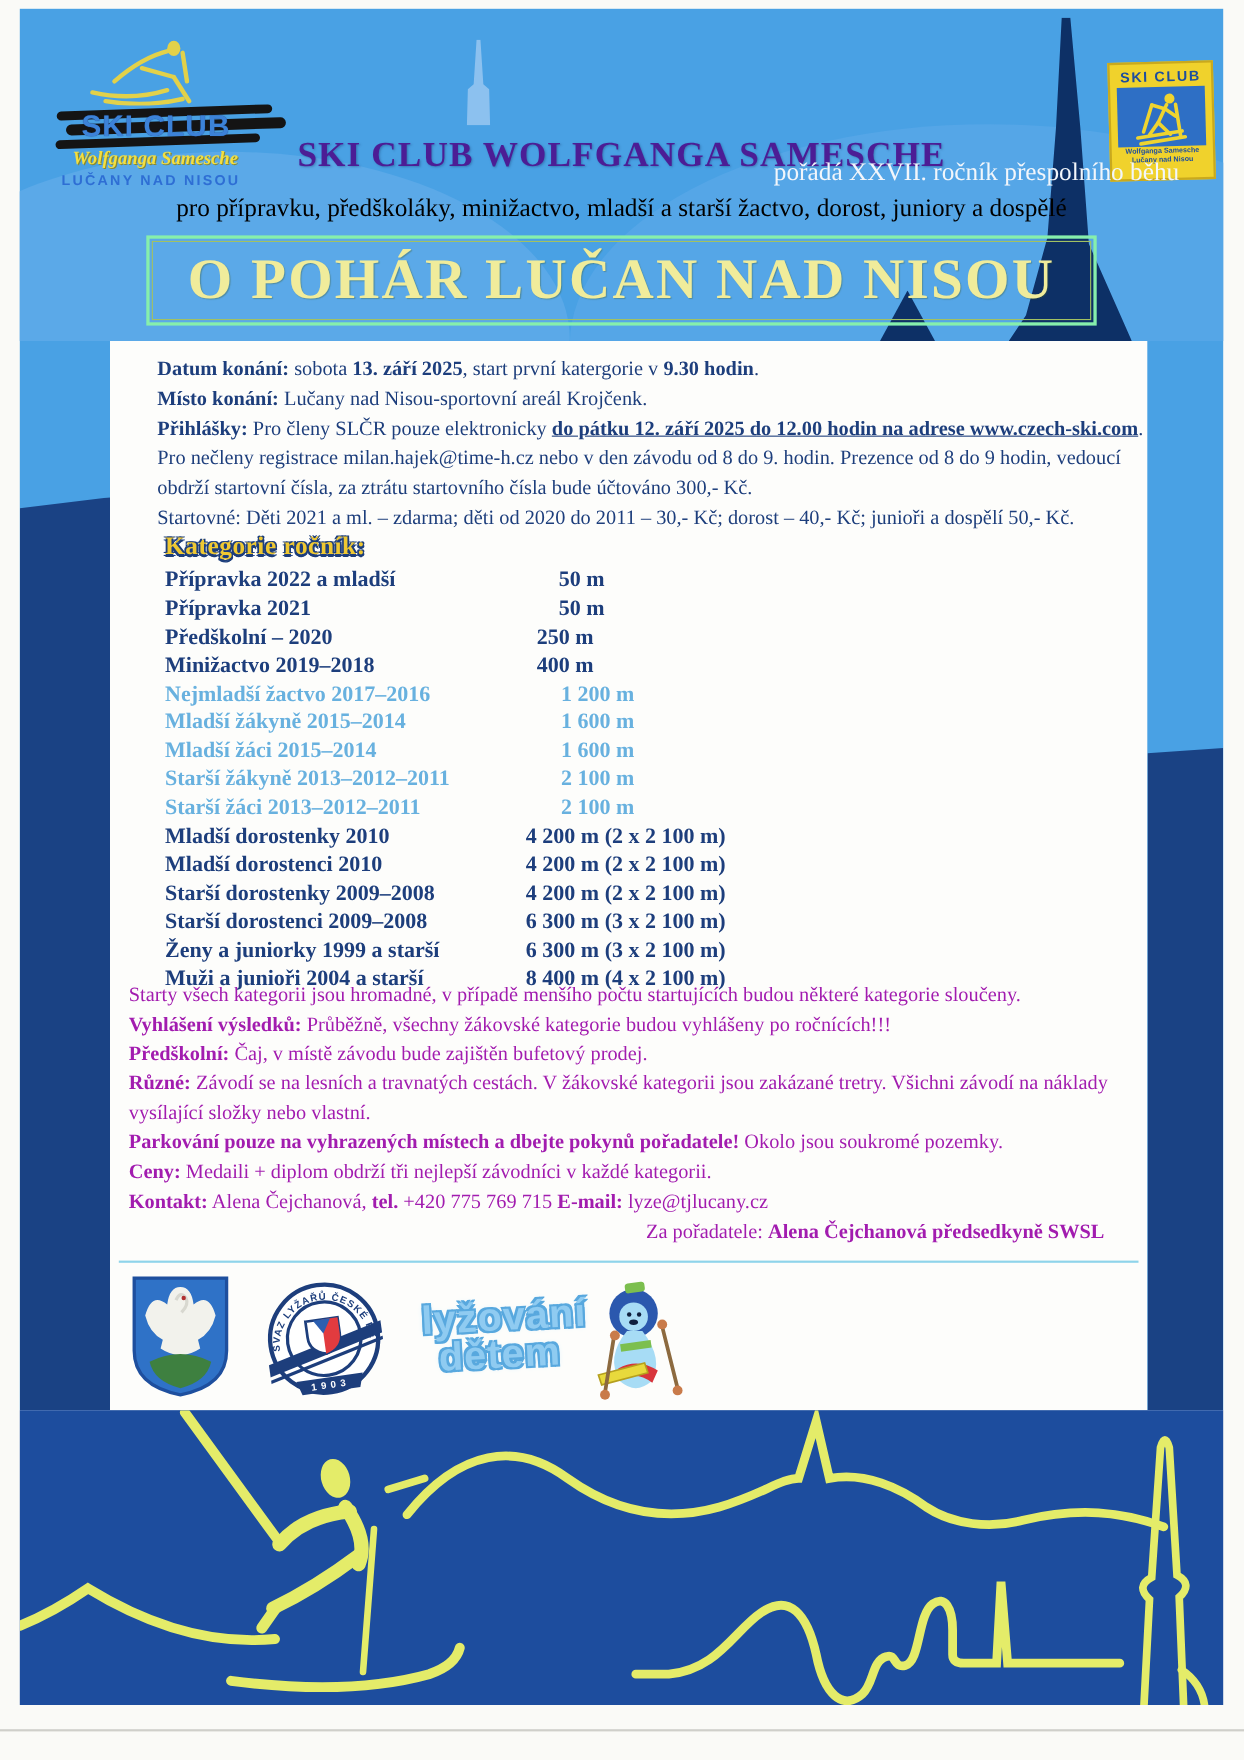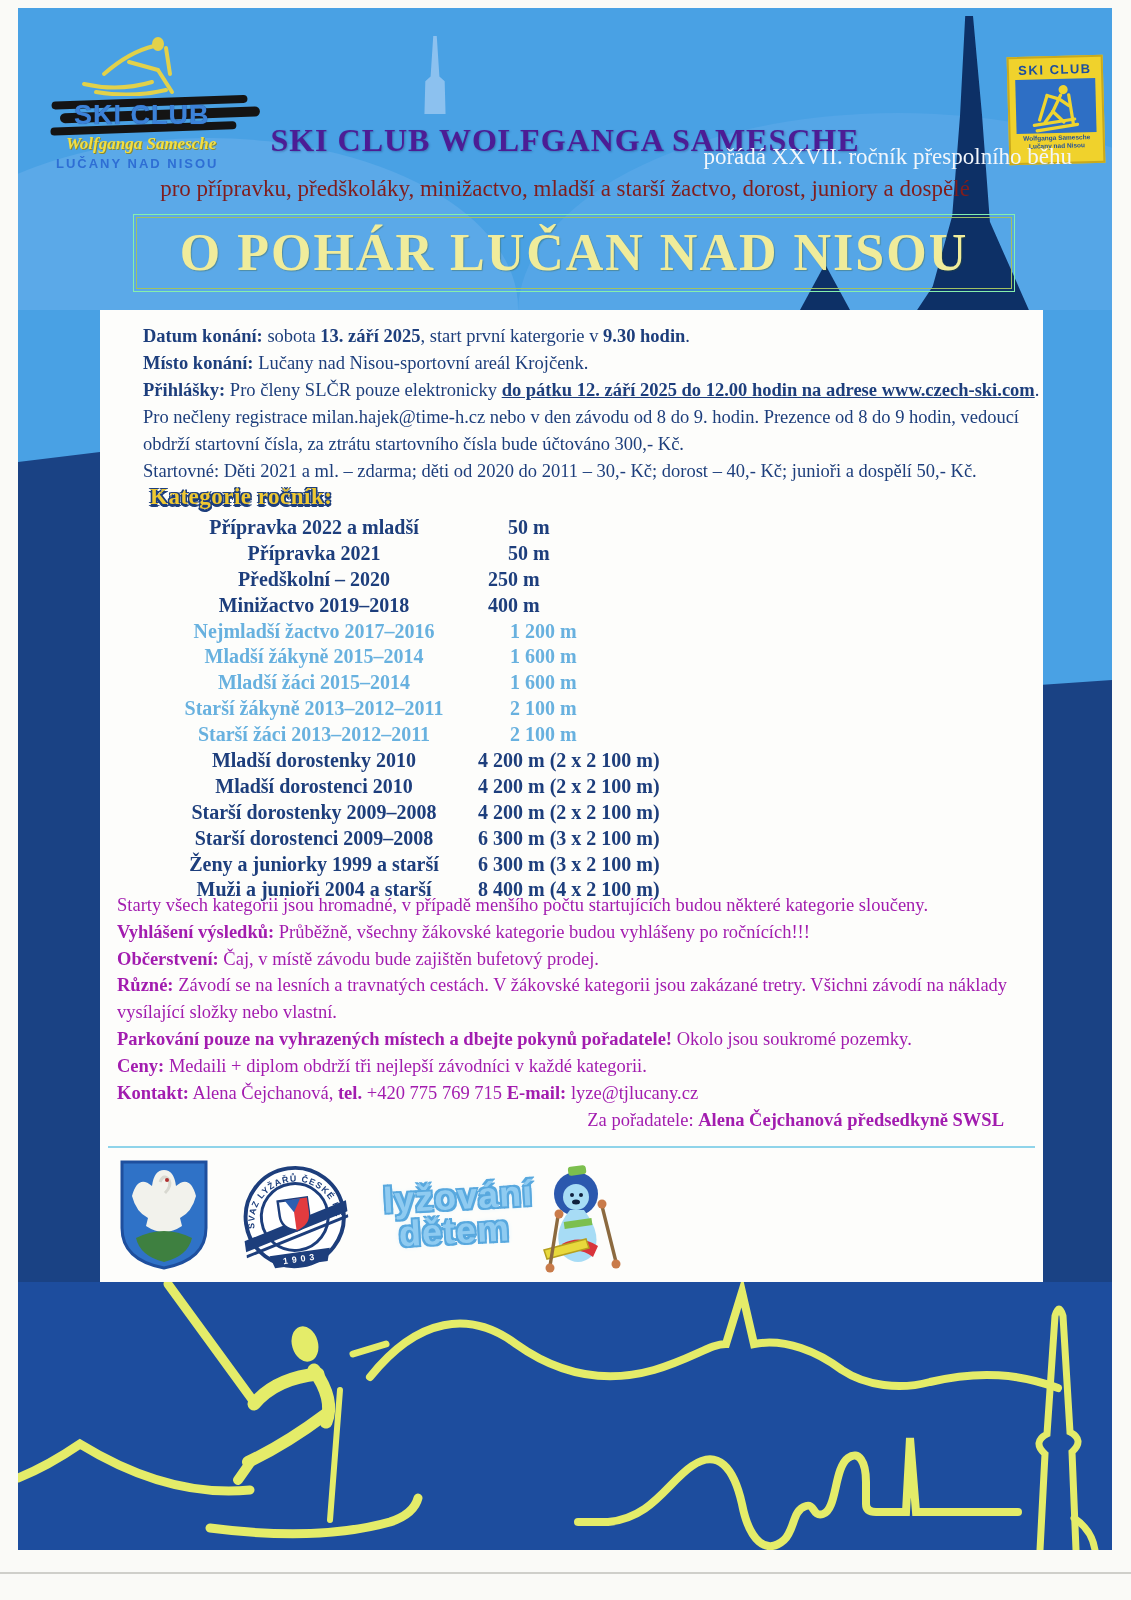--- a/index.html
+++ b/index.html
@@ -31,22 +31,22 @@
   .badge{background:#F0D22C;border:2px solid #C9A91D;text-align:center;padding:4px 3px 2px 3px;
     font-family:"Liberation Sans",sans-serif;}
   .badge-hdr{left:990px;top:48px;width:86px;height:98px;transform:rotate(-1.5deg);}
   .badge .b-title{font-weight:bold;color:#1D4E9E;font-size:13px;letter-spacing:1.5px;}
   .badge .b-inner{background:#2E6FC5;margin:2px auto 1px auto;width:92%;height:54px;}
   .badge .b-sub{font-size:6.5px;line-height:7.5px;color:#1D4E9E;font-weight:bold;}
 
   .main-title{left:40px;top:84px;width:1014px;text-align:center;color:#4c1d95;font-weight:bold;
     font-size:32px;letter-spacing:1px;text-shadow:1px 1px 2px rgba(20,50,100,.35);margin-top:30px;}
   .sub1{left:40px;top:136px;width:1014px;text-align:right;color:#F2F6FB;font-size:23px;}
-  .audience{left:0px;top:168px;width:1094px;text-align:center;color:#7f1d1d;font-size:23px;}
-  .event-box{left:115px;top:206px;width:858px;height:76px;border:1px solid #86efac;padding-left:22px;}
+  .audience{left:0px;top:168px;width:1094px;text-align:center;color:#000000;font-size:23px;}
+  .event-box{left:115px;top:206px;width:858px;height:76px;border:3px solid #86efac;}
   .event-box .inner{position:absolute;inset:2px;border:1px solid #A2C162;text-align:center;
     line-height:70px;font-size:52px;font-weight:bold;color:#F0EC9B;letter-spacing:2px;
     text-shadow:1px 1px 1px rgba(60,90,40,.35);white-space:nowrap;}
 
   
   .mid-bg{left:18px;top:310px;width:1094px;height:972px;background:#49A1E4;}
   .nav-left{left:18px;top:452px;width:82px;height:830px;background:#1A4284;
     clip-path:polygon(0 1.2%,100% 0,100% 100%,0 100%);}
   .nav-right{left:1043px;top:680px;width:69px;height:602px;background:#1A4284;
     clip-path:polygon(0 0.8%,100% 0,100% 100%,0 100%);}
@@ -56,21 +56,21 @@
   .info{position:absolute;left:43px;top:13px;width:895px;font-size:18.5px;line-height:27px;color:#1D3E7C;}
   .nw{white-space:nowrap;}
   .b{font-weight:bold;}
   .bu{font-weight:bold;text-decoration:underline;}
 
   .cat{position:absolute;left:50px;top:174px;width:700px;color:#1D3E7C;}
   .cat-heading{font-size:23px;font-weight:bold;color:#EFC832;letter-spacing:.5px;margin-bottom:5px;
     text-shadow:-1.5px -1.5px 0 #1D3E7C,1.5px -1.5px 0 #1D3E7C,-1.5px 1.5px 0 #1D3E7C,
                  1.5px 1.5px 0 #1D3E7C,0 2.5px 0 #1D3E7C;}
   .cat-row{display:flex;height:25.9px;line-height:25.9px;font-size:20px;font-weight:bold;}
-  .cat-row .lbl{width:328px;text-align:center;}
+  .cat-row .lbl{width:328px;}
   .cat-rows > .cat-row:nth-child(n+5):nth-child(-n+9){color:#68B1DF;gap:32px;}
   .cat-rows > .cat-row:nth-child(1) .dist,.cat-rows > .cat-row:nth-child(2) .dist{padding-left:30px;}
   .cat-rows > .cat-row:nth-child(3) .dist,.cat-rows > .cat-row:nth-child(4) .dist{padding-left:10px;}
 
   .notes{position:absolute;left:17px;top:582px;width:915px;font-size:18.5px;line-height:26.8px;color:#a21caf;}
   .signoff{text-align:right;padding-right:28px;margin-top:1px;}
 
   .sep-line{position:absolute;left:8px;top:836px;width:927px;border-top:2px solid #8FD4EA;}
 
   
@@ -224,21 +224,21 @@
       <div class="cat-row">
           <div class="lbl">Muži a junioři 2004 a starší</div>
           <div class="dist">8 400 m (4 x 2 100 m)</div>
         </div>
     </div>
   </div>
 
   <div class="notes">
     <div class="nw">Starty všech kategorii jsou hromadné, v případě menšího počtu startujících budou některé kategorie sloučeny.</div>
     <div class="nw"><span class="b">Vyhlášení výsledků:</span><span> Průběžně, všechny žákovské kategorie budou vyhlášeny po ročnících!!!</span></div>
-    <div class="nw"><span class="b">Občerstvení:</span><span> Čaj, v místě závodu bude zajištěn bufetový prodej.</span></div>
+    <div class="nw"><span class="b">Předškolní:</span><span> Čaj, v místě závodu bude zajištěn bufetový prodej.</span></div>
     <div style="width:905px;"><span class="b">Různé:</span><span> Závodí se na lesních a travnatých cestách. V žákovské kategorii jsou zakázané tretry. Všichni závodí na náklady vysílající složky nebo vlastní.</span></div>
     <div class="nw"><span class="b">Parkování pouze na vyhrazených místech a dbejte pokynů pořadatele!</span><span> Okolo jsou soukromé pozemky.</span></div>
     <div class="nw"><span class="b">Ceny:</span><span> Medaili + diplom obdrží tři nejlepší závodníci v každé kategorii.</span></div>
     <div class="nw"><span class="b">Kontakt:</span><span> Alena Čejchanová, </span><span class="b">tel.</span><span> +420 775 769 715  </span><span class="b">E-mail:</span><span> lyze@tjlucany.cz</span></div>
     <div class="signoff"><span>Za pořadatele: </span><span class="b">Alena Čejchanová předsedkyně SWSL</span></div>
   </div>
 
   <div class="sep-line"></div>
 
   <div class="logo" style="left:18px;top:848px;">

